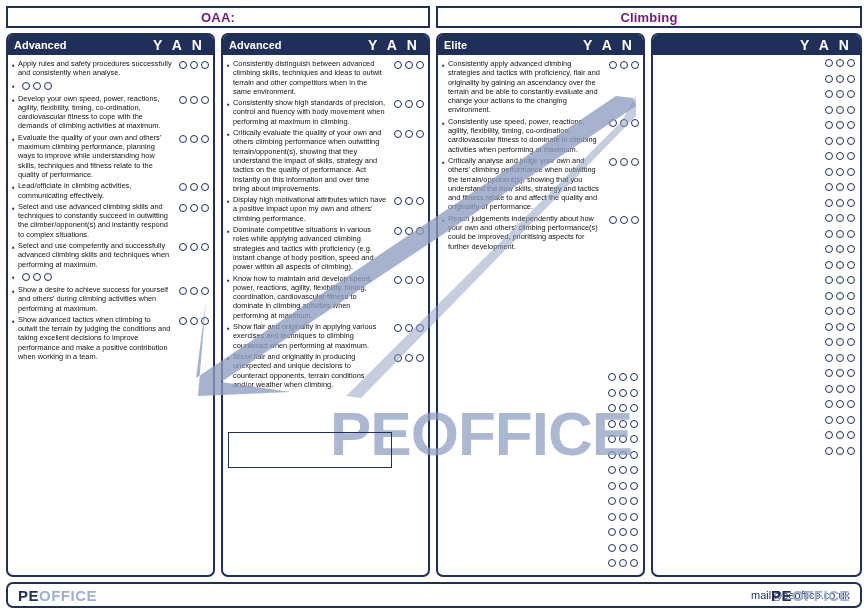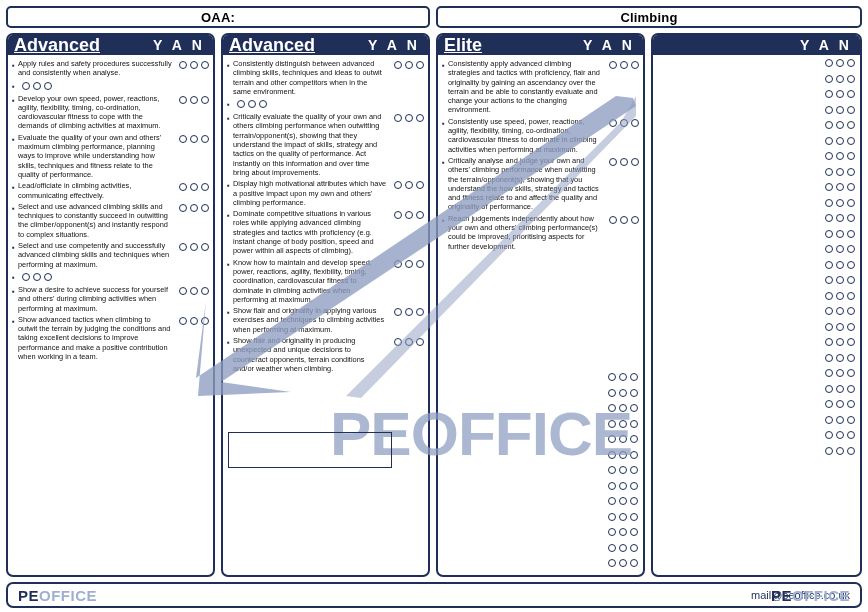--- a/index.html
+++ b/index.html
@@ -23,22 +23,22 @@
   
   .title-row {
     display: flex;
     gap: 6px;
     height: 22px;
     flex: 0 0 auto;
   }
   .title-box {
     background: #ffffff;
     border: 2px solid #1f2f57;
-    border-radius: 5px;
-    color: #000000;
+    border-radius: 0;
+    color: #701a75;
     font-size: 13px;
     font-weight: bold;
     display: flex;
     align-items: center;
     justify-content: center;
     letter-spacing: .2px;
   }
   .title-left  { flex: 0 0 424px; }
   .title-right { flex: 1 1 auto; }
 
@@ -67,25 +67,24 @@
   .col-head {
     background: #1f2f57;
     color: #ffffff;
     height: 20px;
     display: flex;
     align-items: center;
     padding: 0 6px;
     flex: 0 0 auto;
   }
   .col-head .lvl {
-    font-size: 18px;
+    font-size: 11px;
     font-weight: bold;
     flex: 1 1 auto;
     line-height: 1;
-    text-decoration: underline;
   }
   .yan {
     font-size: 14px;
     letter-spacing: 3.2px;
     font-weight: bold;
     padding-right: 2px;
     white-space: nowrap;
   }
 
   .col-body {
@@ -336,20 +335,21 @@
           <span class="txt">Consistently distinguish between advanced climbing skills, techniques and ideas to outwit terrain and other competitors when in the same environment.</span>
           <span class="circles">
             <span class="circ"></span>
             <span class="circ"></span>
             <span class="circ"></span>
           </span>
         </div>
 
         <div class="stmt">
           <span class="bullet">▪</span>
+          <span class="txt">Consistently show high standards of precision, control and fluency with body movement when performing at maximum in climbing.</span>
           <span class="circles">
             <span class="circ"></span>
             <span class="circ"></span>
             <span class="circ"></span>
           </span>
         </div>
 
         <div class="stmt">
           <span class="bullet">▪</span>
           <span class="txt">Critically evaluate the quality of your own and others climbing performance when outwitting terrain/opponent(s), showing that they understand the impact of skills, strategy and tactics on the quality of performance. Act instantly on this information and over time bring about improvements.</span>
@@ -385,21 +385,21 @@
           <span class="txt">Know how to maintain and develop speed, power, reactions, agility, flexibility, timing, coordination, cardiovascular fitness to dominate in climbing activities when performing at maximum.</span>
           <span class="circles">
             <span class="circ"></span>
             <span class="circ"></span>
             <span class="circ"></span>
           </span>
         </div>
 
         <div class="stmt">
           <span class="bullet">▪</span>
-          <span class="txt">Show flair and originality in applying various exercises and techniques to climbing activities when performing at maximum.</span>
+          <span class="txt">Show flair and originality in applying various exercises and techniques to climbing counteract when performing at maximum.</span>
           <span class="circles">
             <span class="circ"></span>
             <span class="circ"></span>
             <span class="circ"></span>
           </span>
         </div>
 
         <div class="stmt">
           <span class="bullet">▪</span>
           <span class="txt">Show flair and originality in producing unexpected and unique decisions to counteract opponents, terrain conditions and/or weather when climbing.</span>

